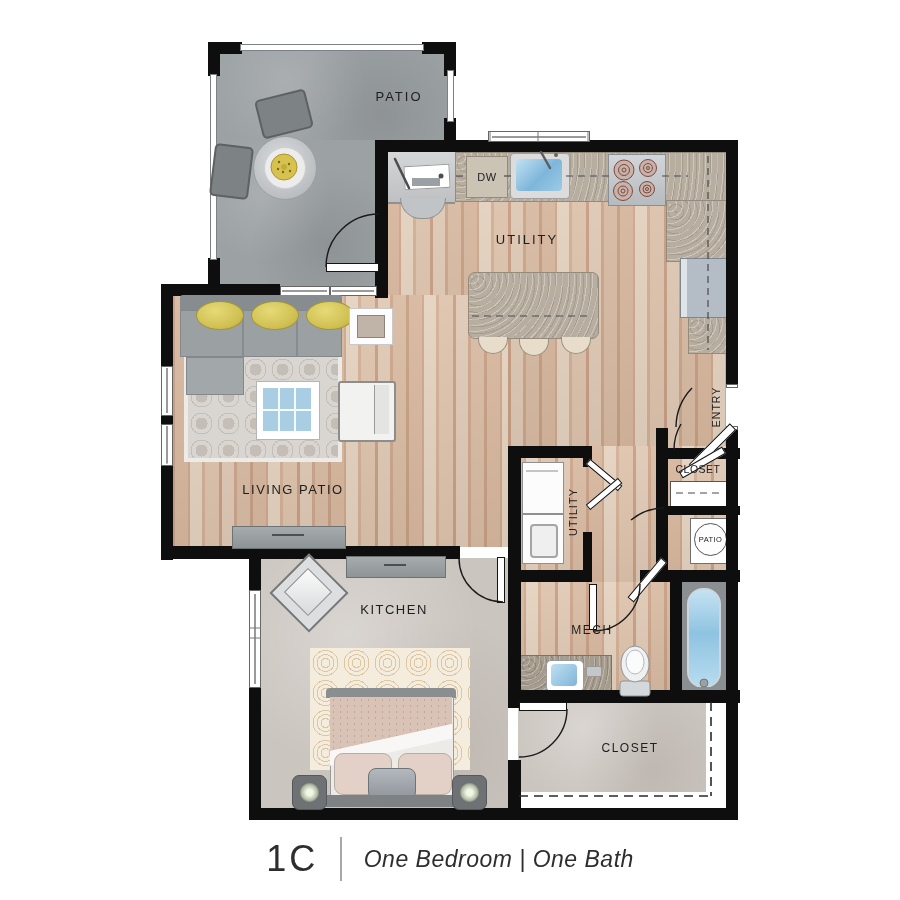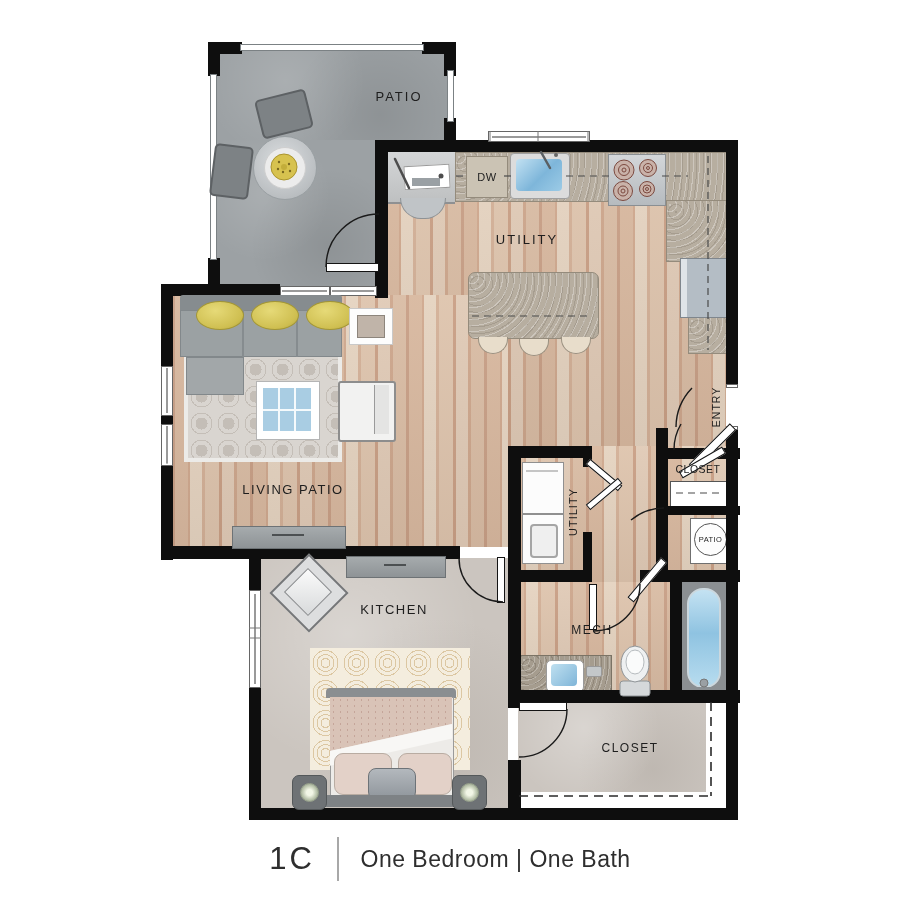--- a/index.html
+++ b/index.html
@@ -41,23 +41,23 @@
   .rug-bed{position:absolute;background-color:#f4edde;
     background-image:radial-gradient(circle, transparent 0 4px, #dcc7a2 4px 5px, transparent 5px 8px,
       #dcc7a2 8px 9px, transparent 9px 12px, #dcc7a2 12px 13px, transparent 13px);
     background-size:31px 30px;}
   .pillow{position:absolute;border-radius:50%;border:1px solid #a39635;
     background:radial-gradient(ellipse at 40% 32%, #e6da78, #cfbf51 68%, #b1a23d);}
   .gfurn{position:absolute;background:linear-gradient(180deg,#a6abad,#8e9396);border:1px solid #6d7275;}
   svg.overlay{position:absolute;left:0;top:0;pointer-events:none;}
   .caption{position:absolute;left:0;top:836;width:900px;height:46px;display:flex;
     align-items:center;justify-content:center;gap:22px;}
-  .cap-unit{font-size:31px;letter-spacing:3px;color:#2e2e2e;font-weight:400;}
+  .cap-unit{font-size:36px;letter-spacing:3px;color:#2e2e2e;font-weight:400;}
   .cap-div{width:1.5px;height:44px;background:#a8a8a8;}
-  .cap-desc{font-size:23px;letter-spacing:.5px;color:#2e2e2e;font-weight:400;}
+  .cap-desc{font-size:23px;letter-spacing:.5px;color:#2e2e2e;font-weight:400;font-style:italic;}
 </style>
 </head>
 <body>
 
 <div class="canvas">
 
   <div class="patio-f" style="left:214px;top:48px;width:238px;height:95px;"></div>
   <div class="patio-f" style="left:214px;top:140px;width:163px;height:152px;"></div>
   <div class="wood" style="left:383px;top:152px;width:343px;height:296px;"></div>
   <div class="wood" style="left:172px;top:295px;width:336px;height:252px;"></div>

